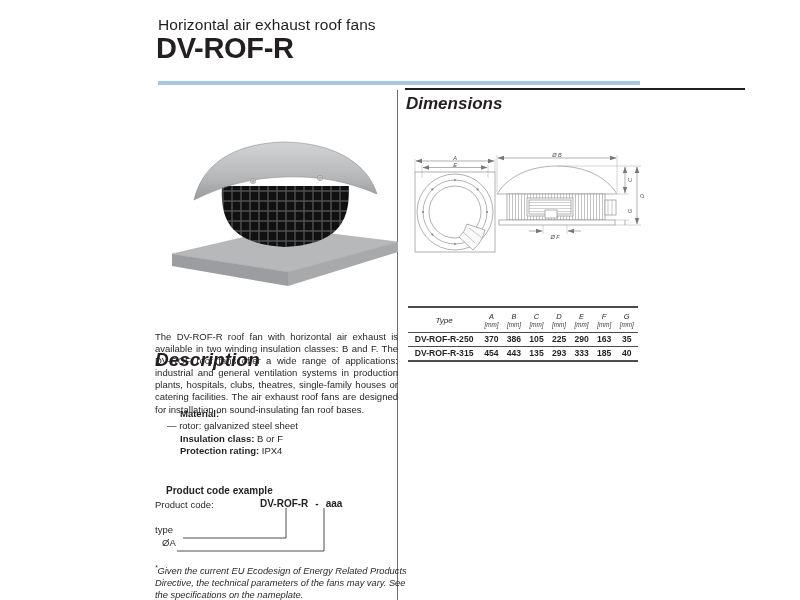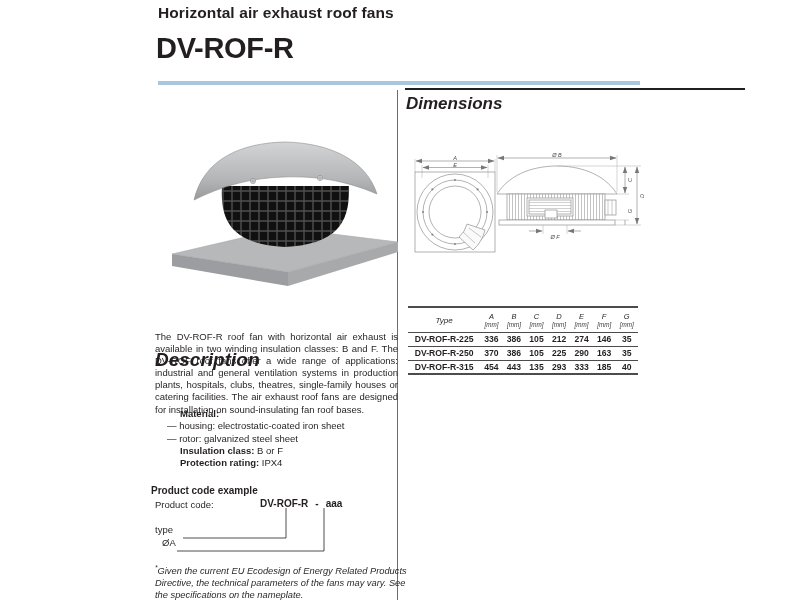--- a/index.html
+++ b/index.html
@@ -5,21 +5,21 @@
   html,body{margin:0;padding:0;}
   body{
     width:800px;height:600px;position:relative;overflow:hidden;
     background:#ffffff;color:#231f20;
     font-family:"Liberation Sans", sans-serif;
     -webkit-font-smoothing:antialiased;
   }
   .abs{position:absolute;}
 
   
-  .subtitle{left:158px;top:4px;font-size:15.5px;letter-spacing:.1px;font-weight:bold;}
+  .subtitle{left:158px;top:16px;font-size:15.5px;letter-spacing:.1px;}
   .title{left:156px;top:32px;font-size:29px;font-weight:700;letter-spacing:-.3px;}
   .blue-rule{left:158px;top:81px;width:482px;height:3.5px;background:#a9c6e1;}
   .col-divider{left:397px;top:90px;width:1px;height:510px;background:#6b6d70;}
 
   
   .dim-rule{left:405px;top:88px;width:340px;height:2px;background:#231f20;}
   .dim-heading{left:406px;top:94px;font-size:17px;font-weight:700;font-style:italic;}
   .drawing{left:405px;top:150px;}
 
   
@@ -36,21 +36,21 @@
   .dimtab .th-type{font-size:8px;font-style:italic;}
 
   
   .photo{left:168px;top:130px;}
   .desc-heading{left:155px;top:302px;font-size:19px;font-weight:700;font-style:italic;margin-top:47px;}
   .desc-body{left:155px;top:331px;width:243px;font-size:9.5px;line-height:12.1px;text-align:justify;}
   .material{left:155px;top:408px;width:250px;font-size:9.5px;line-height:12.3px;}
   .material .b{font-weight:700;padding-left:25px;}
   .material .indent{padding-left:12px;}
 
-  .pc-heading{left:151px;top:485px;font-size:10px;font-weight:700;}
+  .pc-heading{left:166px;top:485px;font-size:10px;font-weight:700;}
   .pc-label{left:155px;top:499px;font-size:9.5px;}
   .pc-code{left:260px;top:498px;font-size:10px;font-weight:700;}
   .pc-code .gap{display:inline-block;width:7px;}
   .pc-legend-type{left:155px;top:524px;font-size:9.5px;}
   .pc-legend-dia{left:162px;top:537px;font-size:9.5px;}
   .pc-lines{left:155px;top:508px;}
 
   .footnote{left:155px;top:562px;width:253px;font-size:9.3px;font-style:italic;line-height:12px;color:#2a2a2a;}
   .footnote sup{font-size:6.5px;}
 
@@ -203,30 +203,20 @@
           <span class="hu">[mm]</span>
         </th>
       <th>
           <span class="hl">G</span>
           <span class="hu">[mm]</span>
         </th>
     </tr>
   </thead>
   <tbody>
     <tr>
-      <td>DV-ROF-R-225</td>
-      <td>336</td>
-        <td>386</td>
-      <td>105</td>
-        <td>212</td>
-      <td>274</td>
-        <td>146</td>
-      <td>35</td>
-    </tr>
-    <tr>
       <td>DV-ROF-R-250</td>
       <td>370</td>
         <td>386</td>
       <td>105</td>
         <td>225</td>
       <td>290</td>
         <td>163</td>
       <td>35</td>
     </tr>
     <tr>
@@ -240,21 +230,20 @@
       <td>40</td>
     </tr>
   </tbody>
 </table>
 
 <div class="abs desc-heading">Description</div>
 <div class="abs desc-body">The DV-ROF-R roof fan with horizontal air exhaust is available in two winding insulation classes: B and F. The DV-ROF roof fans offer a wide range of applications: industrial and general ventilation systems in production plants, hospitals, clubs, theatres, single-family houses or catering facilities. The air exhaust roof fans are designed for installation on sound-insulating fan roof bases.</div>
 
 <div class="abs material">
   <div class="b">Material:</div>
-  <div class="indent">— housing: electrostatic-coated iron sheet</div>
   <div class="indent">— rotor: galvanized steel sheet</div>
   <div><span class="b">Insulation class:</span><span> B or F</span></div>
   <div><span class="b">Protection rating:</span><span> IPX4</span></div>
 </div>
 
 <div class="abs pc-heading">Product code example</div>
 <div class="abs pc-label">Product code:</div>
 <div class="abs pc-code">
   <span>DV-ROF-R</span><span class="gap"></span><span>-</span><span class="gap"></span><span>aaa</span>
 </div>

